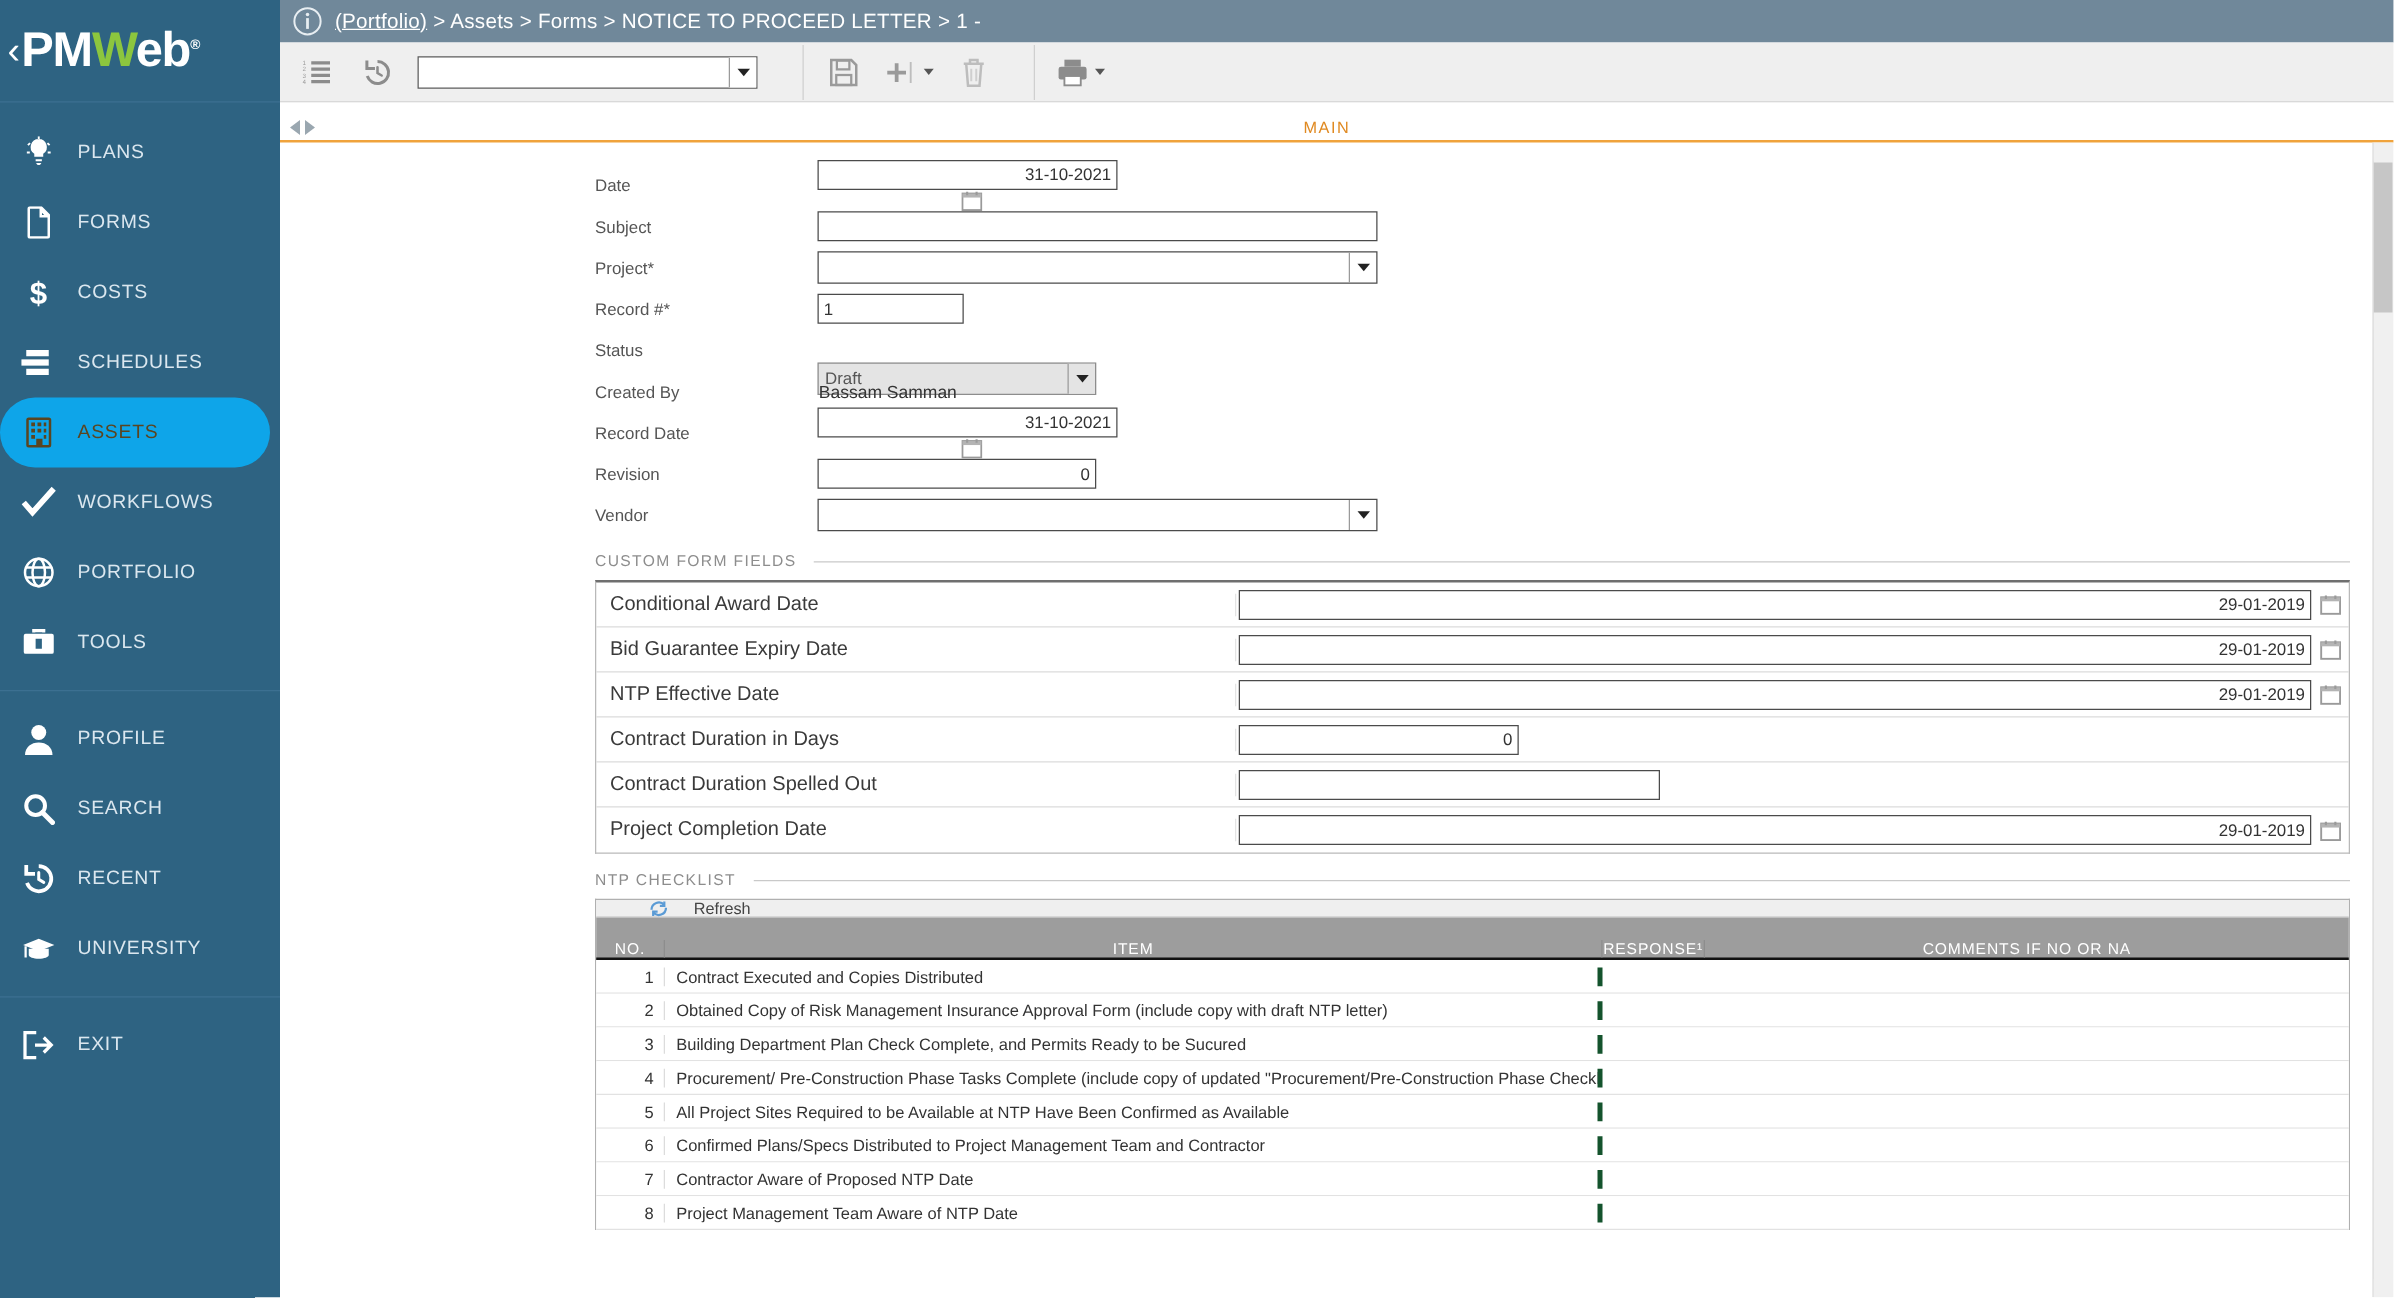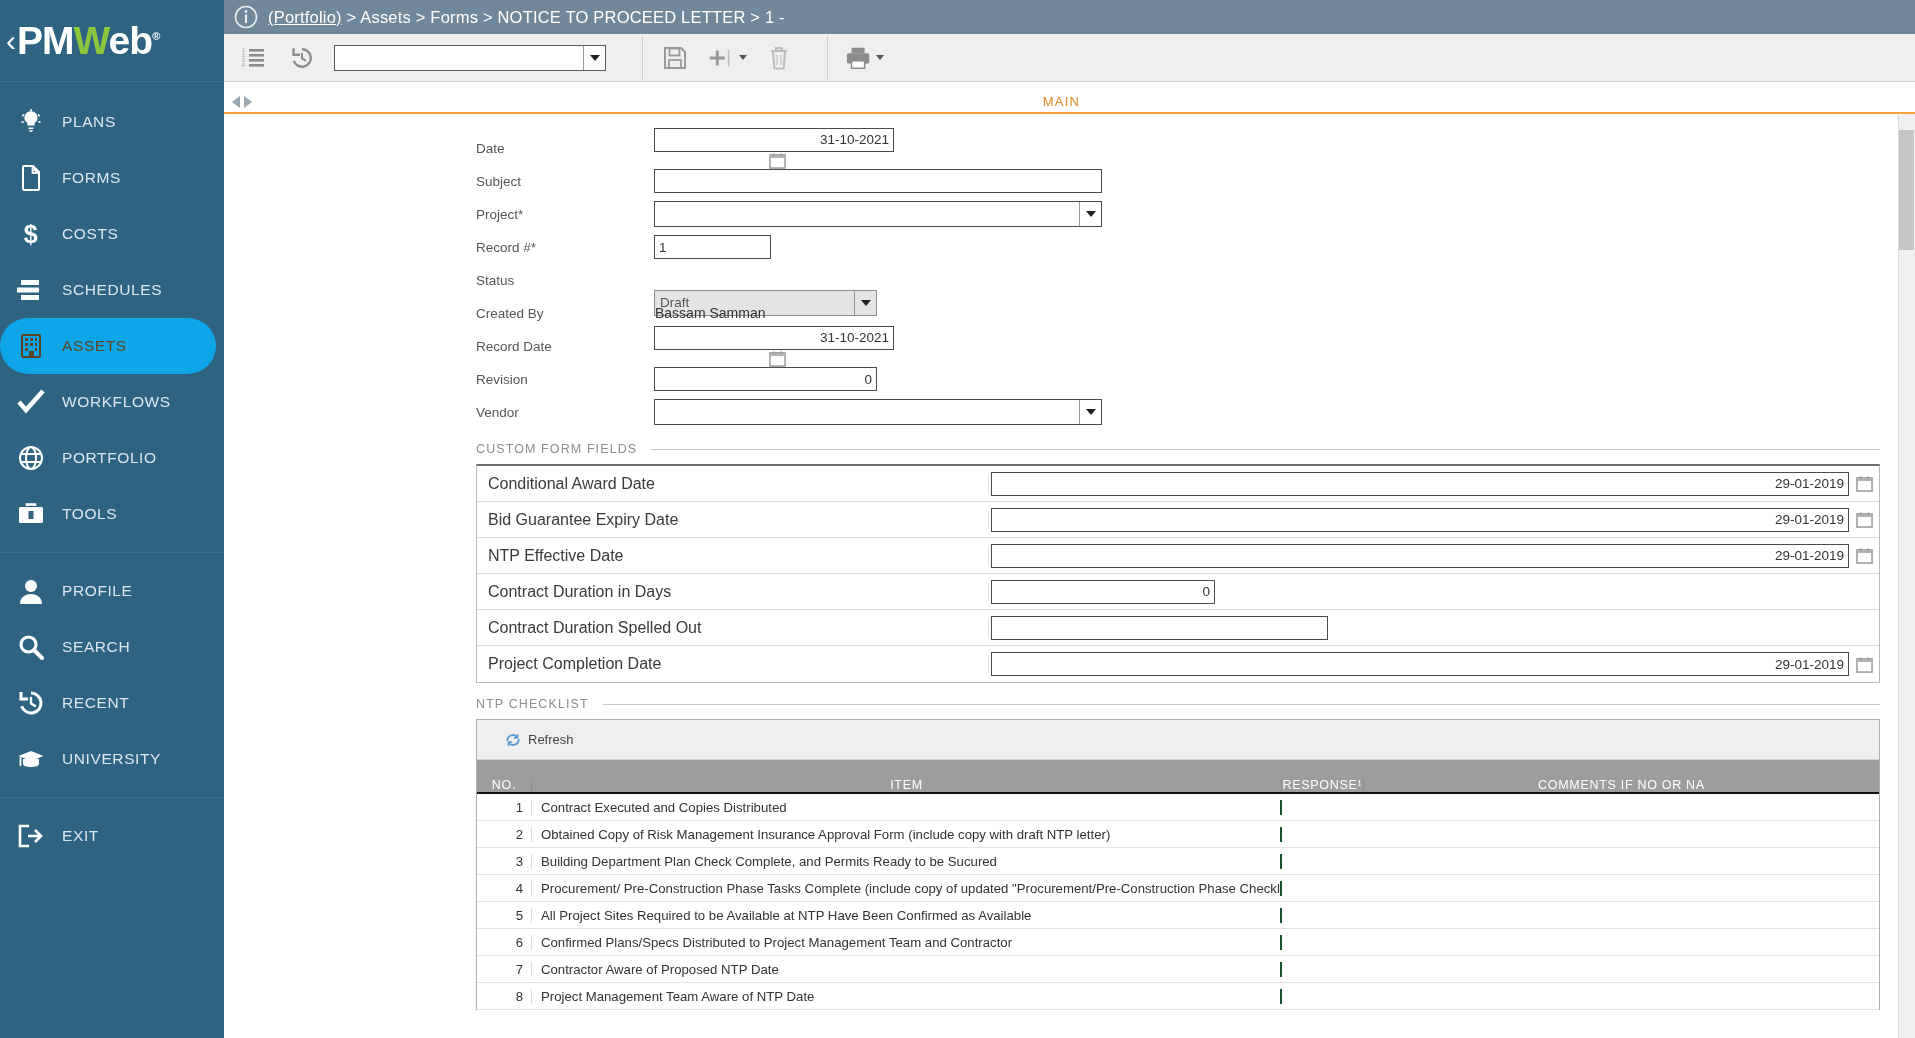--- a/index.html
+++ b/index.html
@@ -149,37 +149,37 @@
   .cff-row:last-child{ border-bottom:none;}
   .cff-lab { width: 512px; min-width:512px; padding-left:11px; font-size:16px; color:#3a3a3a; border-right:1px solid #e4e4e4;}
   .cff-val { flex:1; display:flex; align-items:center; padding-left:2px; padding-right:6px;}
   .cff-val .inp { flex:1; }
   .cff-val .inp.small { flex:none; width:224px;}
   .cff-val .inp.mid { flex:none; width:337px;}
 
   
   .grid-wrap { margin-left: 252px; margin-right: 35px; border:1px solid #b0b0b0; border-bottom:none;}
   .grid-tb {
-    height: 40px; background:#efefef; border-bottom:1px solid #cfcfcf;
-    display:flex; align-items:center; padding-left:28px; gap:7px;
+    height: 14px; background:#efefef; border-bottom:1px solid #cfcfcf;
+    display:flex; align-items:center; padding-left:42px; gap:20px;
   }
   .grid-tb .lbl { font-size:13px; color:#444; }
   .ghead {
     display:flex; background:#9d9d9d; color:#ffffff;
     height: 34px; align-items:flex-end;
     font-size:12.5px; letter-spacing:0.7px;
     border-bottom: 2px solid #111;
   }
   .gh-no { width:55px; min-width:55px; text-align:center; border-right:1px solid #8d8d8d;}
   .gh-item{ flex:1; text-align:center; border-right:1px solid #8d8d8d;}
   .gh-resp{ width:82px; min-width:82px; text-align:center; border-right:1px solid #8d8d8d;}
   .gh-com { width:515px; min-width:515px; text-align:center;}
   .grow { display:flex; height:27px; align-items:center; font-size:13.2px; color:#333; border-bottom:1px solid #e2e2e2; background:#fff;}
   .gc-no { width:55px; min-width:55px; text-align:right; padding-right:8px; border-right:1px solid #dcdcdc; color:#333;}
-  .gc-item{ flex:1; padding-left:9px; border-right:2px solid #14532d; white-space:nowrap; overflow:hidden;}
+  .gc-item{ flex:1; padding-left:9px; border-right:4px solid #14532d; white-space:nowrap; overflow:hidden;}
   .gc-resp{ width:82px; min-width:82px; border-right:1px solid #dcdcdc;}
   .gc-com { width:515px; min-width:515px;}
 
   .scrollbar-v {
     position:absolute; right:0; top:0; width:17px; bottom:0; background:#f0f0f0; border-left:1px solid #dcdcdc;
   }
   .sb-thumb { position:absolute; right:1px; top:0; width:15px; height:120px; background:#c6c6c6;}
   .sb-arrow-top, .sb-arrow-bot { position:absolute; right:1px; width:15px; height:15px; background:#f0f0f0;}
   .sb-arrow-top{ top:0;} .sb-arrow-bot{ bottom:0;}
 </style>

